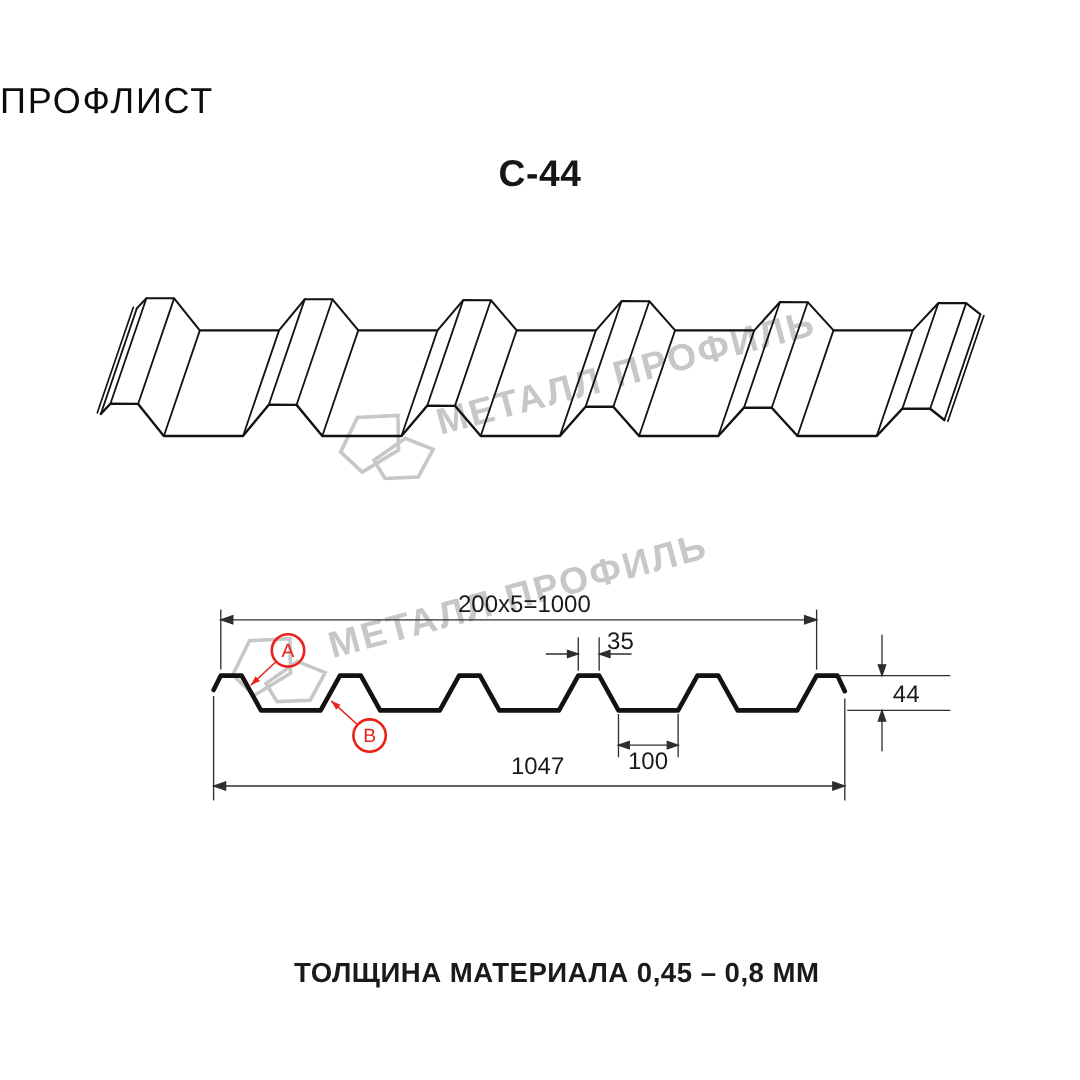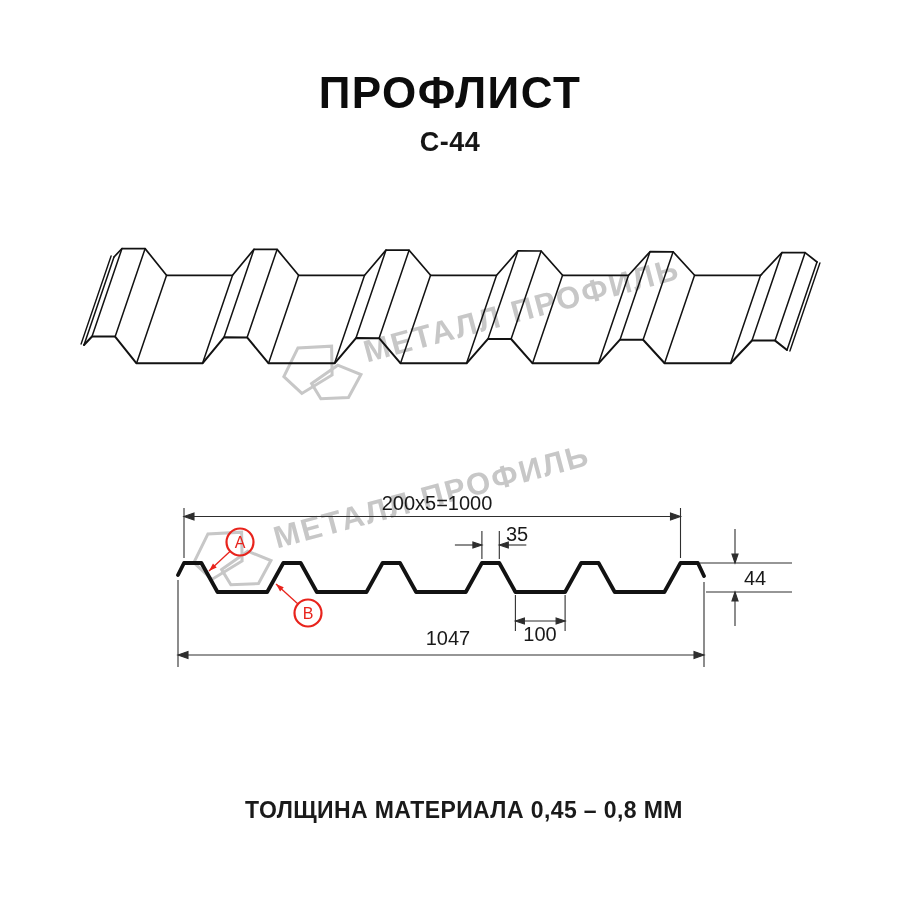--- a/index.html
+++ b/index.html
@@ -1,26 +1,26 @@
 <!DOCTYPE html>
 <html><head>
 <meta charset="utf-8">
 <style>
   html,body{margin:0;padding:0;background:#fff;}
   .page{
     position:relative;width:900px;height:900px;background:#fff;overflow:hidden;
     font-family:"Liberation Sans", sans-serif;
   }
   .title{
-    position:absolute;top:68px;left:0;width:900px;text-align:center;
-    font-size:44px;font-weight:bold;letter-spacing:1.5px;color:#0c0c0c;
+    position:absolute;top:68px;left:0;width:900px;
+    font-size:30px;font-weight:normal;letter-spacing:1.5px;color:#0c0c0c;
   }
   .subtitle{
     position:absolute;top:127px;left:0;width:900px;text-align:center;
-    font-size:27px;font-weight:bold;letter-spacing:0.5px;color:#161616;
+    font-size:31px;font-weight:bold;letter-spacing:0.5px;color:#161616;
   }
   .footer-note{
     position:absolute;top:797px;left:14px;width:900px;text-align:center;
     font-size:23px;font-weight:bold;letter-spacing:0.4px;color:#1a1a1a;
   }
   svg.drawing{position:absolute;left:0;top:0;width:900px;height:900px;}
   svg text{font-family:"Liberation Sans", sans-serif;}
 </style>
 </head>
 <body>

